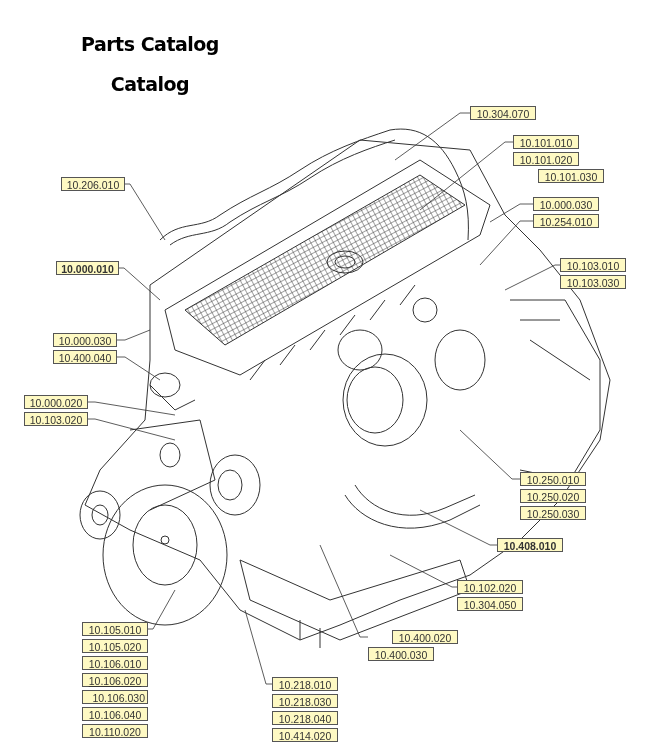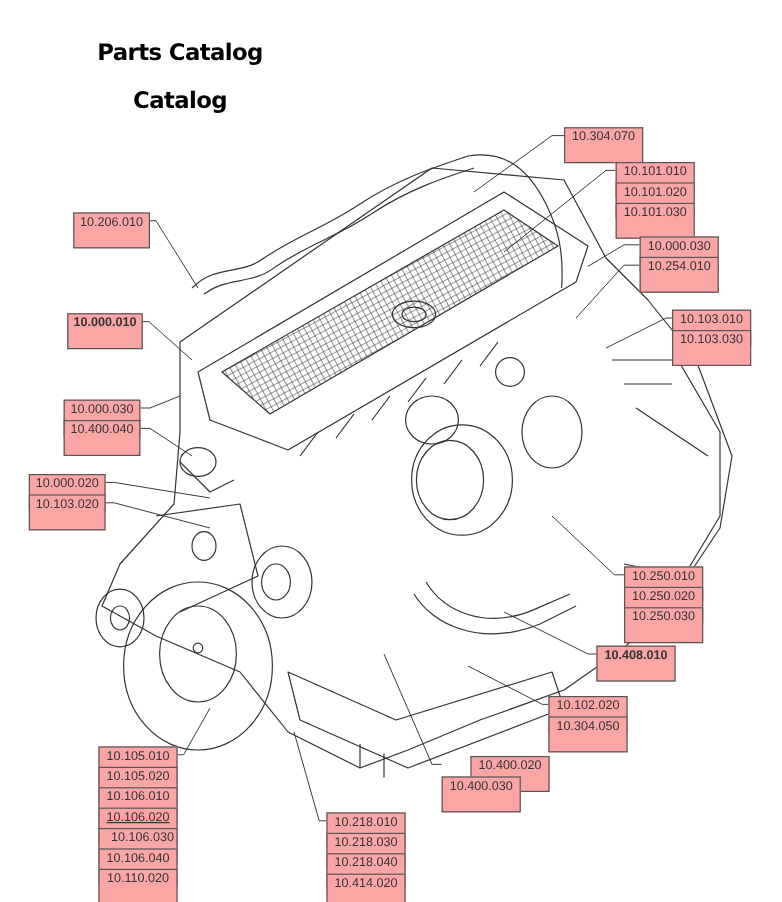--- a/index.html
+++ b/index.html
@@ -1,19 +1,19 @@
 <!DOCTYPE html>
 <html><head>
 <meta charset="utf-8">
 <style>
   html,body{margin:0;padding:0;background:#ffffff;}
   body{width:652px;height:752px;position:relative;overflow:hidden;font-family:"DejaVu Sans",sans-serif;}
   .title{position:absolute;left:0;top:24px;width:300px;text-align:center;font-family:"DejaVu Sans",sans-serif;font-weight:bold;font-size:19px;line-height:40px;color:#000;letter-spacing:-0.5px;}
   #art{position:absolute;left:0;top:0;width:652px;height:752px;}
-  .lbl{position:absolute;height:30px;border:1px solid #555;background:#fca5a5;font-family:"Liberation Sans",sans-serif;font-size:10.5px;line-height:14px;color:#333;padding:0 2px;white-space:nowrap;box-sizing:border-box;text-align:center;}
+  .lbl{position:absolute;height:14px;border:1px solid #555;background:#fef9c3;font-family:"Liberation Sans",sans-serif;font-size:10.5px;line-height:14px;color:#333;padding:0 2px;white-space:nowrap;box-sizing:border-box;text-align:center;}
 </style>
 </head>
 <body>
 
 <div class="title">
   <div>Parts Catalog</div>
   <div>Catalog</div>
 </div>
 
 <svg id="art" viewBox="0 0 652 752" xmlns="http://www.w3.org/2000/svg">
@@ -87,21 +87,21 @@
     <path d="M148 629 L153 629 L175 590"></path>
     <path d="M272 684 L266 684 L245 610"></path>
   </g>
 
 </svg>
 
 <div id="labels">
     <div class="lbl" style="left: 470px; top: 106px; width: 66px;">10.304.070</div>
     <div class="lbl" style="left: 513px; top: 135px; width: 66px;">10.101.010</div>
     <div class="lbl" style="left: 513px; top: 152px; width: 66px;">10.101.020</div>
-    <div class="lbl" style="left: 513px; top: 169px; width: 66px;">10.101.030</div>
+    <div class="lbl" style="left: 538px; top: 169px; width: 66px;">10.101.030</div>
     <div class="lbl" style="left: 61px; top: 177px; width: 64px;">10.206.010</div>
     <div class="lbl" style="left: 533px; top: 197px; width: 66px;">10.000.030</div>
     <div class="lbl" style="left: 533px; top: 214px; width: 66px;">10.254.010</div>
     <div class="lbl" style="left: 56px; top: 261px; width: 63px; font-weight: bold;">10.000.010</div>
     <div class="lbl" style="left: 560px; top: 258px; width: 66px;">10.103.010</div>
     <div class="lbl" style="left: 560px; top: 275px; width: 66px;">10.103.030</div>
     <div class="lbl" style="left: 53px; top: 333px; width: 64px;">10.000.030</div>
     <div class="lbl" style="left: 53px; top: 350px; width: 64px;">10.400.040</div>
     <div class="lbl" style="left: 24px; top: 395px; width: 64px;">10.000.020</div>
     <div class="lbl" style="left: 24px; top: 412px; width: 64px;">10.103.020</div>

